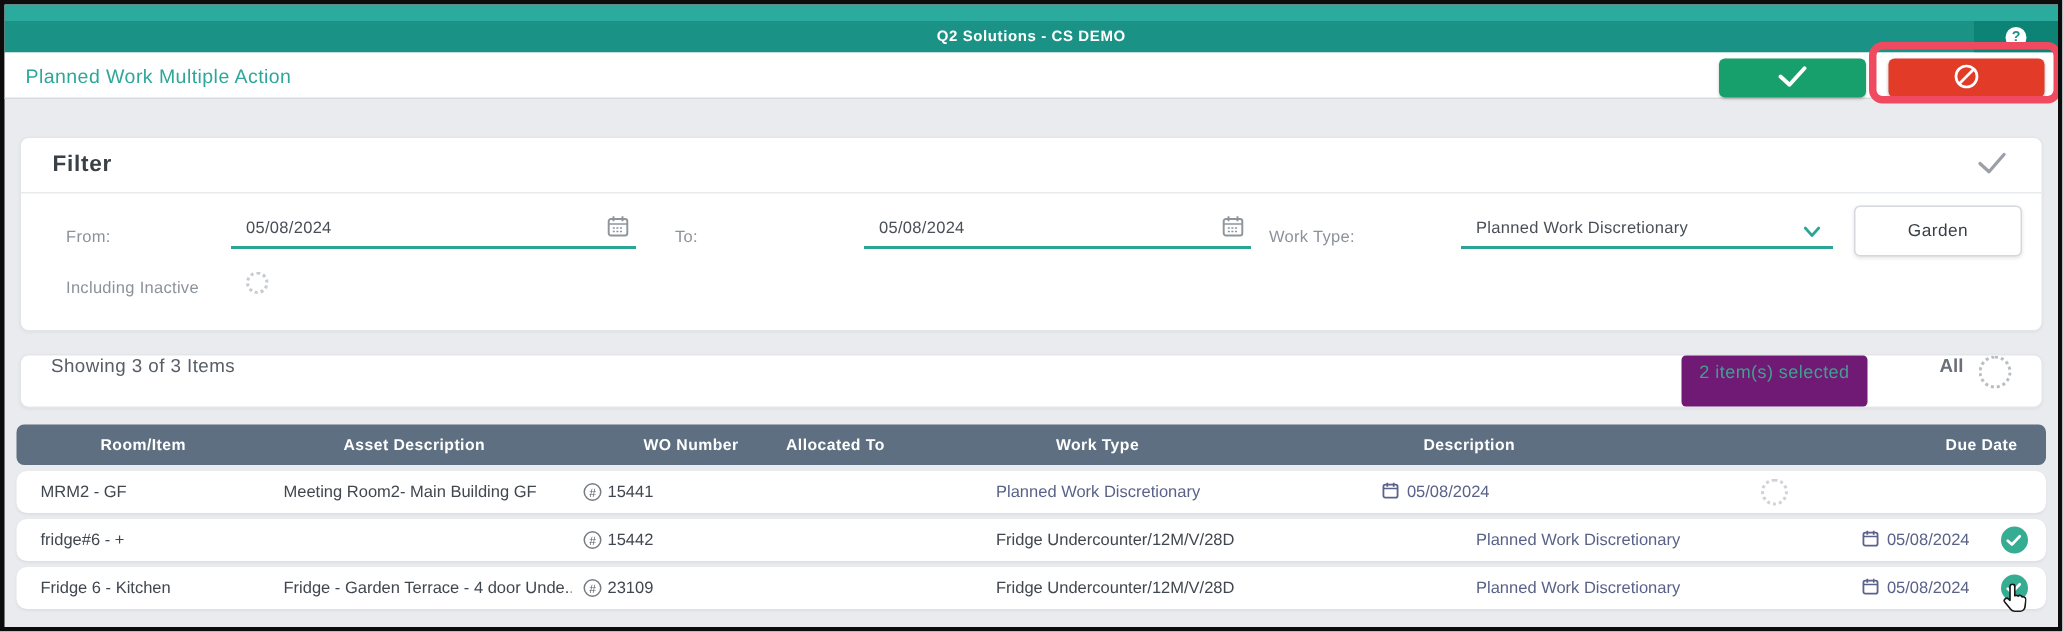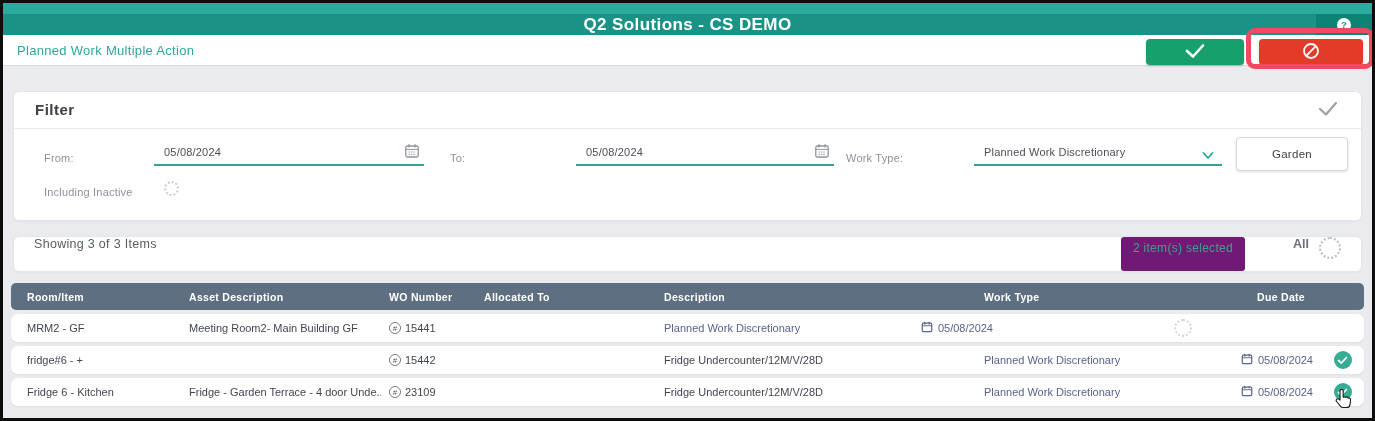--- a/index.html
+++ b/index.html
@@ -5,21 +5,21 @@
   * { margin:0; padding:0; box-sizing:border-box; }
   html,body { background:#fff; }
   body { font-family:"Liberation Sans", sans-serif; }
   .screen { position:relative; width:1375px; height:421px; border:3px solid #0c0c0c;
             background:#e9ebee; overflow:hidden; }
 
   
   .topstrip { position:absolute; left:0; top:0; right:0; height:11px; background:#2bab9e; }
   .titleband { position:absolute; left:0; top:11px; right:0; height:21px; background:#1a9386;
                display:flex; align-items:center; justify-content:center; }
-  .titleband .ttext { color:#fff; font-size:17px; font-weight:bold; letter-spacing:.4px; }
+  .titleband .ttext { color:#fff; font-size:10px; font-weight:bold; letter-spacing:.4px; }
   .helpbox { position:absolute; right:0; top:0; width:56px; height:21px; background:#0d8376;
              display:flex; align-items:center; justify-content:center; }
   .helpcircle { width:14px; height:14px; border-radius:50%; background:#fff; color:#1a9386;
                 font-size:9.5px; font-weight:bold; display:flex; align-items:center; justify-content:center; }
 
   
   .pageheader { position:absolute; left:0; top:32px; right:0; height:31px; background:#fff;
                 border-bottom:1px solid #d9dcde; }
   .pagetitle { position:absolute; left:14px; top:8px; font-size:13px; color:#2ea79a; letter-spacing:.3px; }
   .btn { position:absolute; top:4px; height:26px; border:none; border-radius:4px; cursor:pointer;
@@ -55,21 +55,21 @@
   .showing-bar { top:233px; height:36px; display:flex; padding:0 16px 0 20px; }
   .showing-text { font-size:12.5px; color:#575e66; letter-spacing:.3px; }
   .sel-badge { margin-left:auto; margin-right:48px; background:#701a75; color:#3fa08e;
                font-size:12px; letter-spacing:.3px; padding:4px 12px; border-radius:3px; }
   .all-label { font-size:12.5px; font-weight:bold; color:#6a7077; margin-right:10px; }
   .all-circle { width:22px; height:22px; margin-right:4px; border:2px dotted #b9bec5; }
 
   
   .thead { position:absolute; left:8px; right:8px; top:280px; height:27px; background:#5d6f80;
            border-radius:5px; display:flex; align-items:center; color:#fff; font-size:10.5px;
-           font-weight:bold; letter-spacing:.3px; }
+           font-weight:bold; letter-spacing:.3px;padding-left:40px; }
   .trow { position:absolute; left:8px; right:8px; height:28px; background:#fff; border-radius:7px;
           display:flex; align-items:center; font-size:11px; color:#41474f;
           box-shadow:0 1px 2px rgba(0,0,0,.05); cursor:pointer; }
   .cell { padding-left:8px; white-space:nowrap; overflow:hidden; }
   .c-room  { width:170px; padding-left:16px; }
   .c-asset { width:200px; }
   .c-wo    { width:95px; display:flex; align-items:center; gap:4px; }
   .c-alloc { width:180px; }
   .c-desc  { width:320px; }
   .c-work  { width:245px; }
@@ -181,22 +181,22 @@
     <span class="sel-badge">2 item(s) selected</span>
     <span class="all-label">All</span>
     <div class="circle-check all-circle"></div>
   </div>
 
   <div class="thead">
     <div class="cell c-room">Room/Item</div>
     <div class="cell c-asset">Asset Description</div>
     <div class="cell c-wo">WO Number</div>
     <div class="cell c-alloc">Allocated To</div>
+    <div class="cell c-work">Work Type</div>
     <div class="cell c-desc">Description</div>
-    <div class="cell c-work">Work Type</div>
     <div class="cell c-due">Due Date</div>
     <div class="c-check"></div>
   </div>
 
   <div class="trow" style="top:311px">
     <div class="cell c-room">MRM2 - GF</div>
     <div class="cell c-asset">Meeting Room2- Main Building GF</div>
     <div class="cell c-wo">
         <span class="wo-hash">#</span>
         <span>15441</span>

